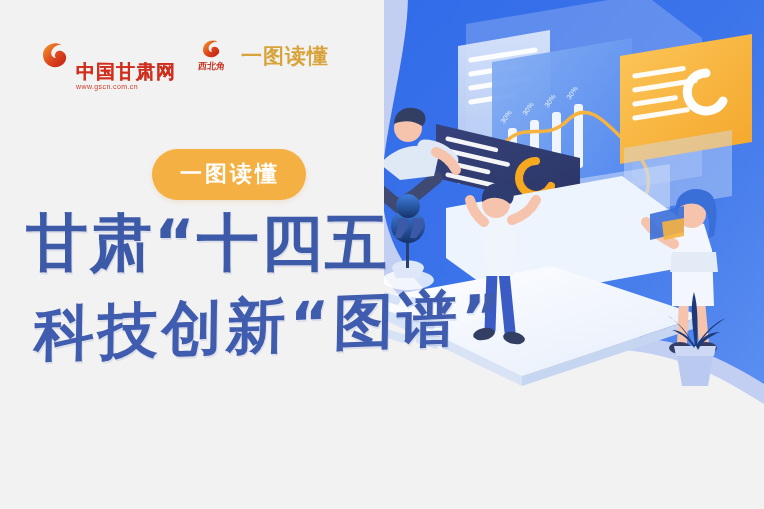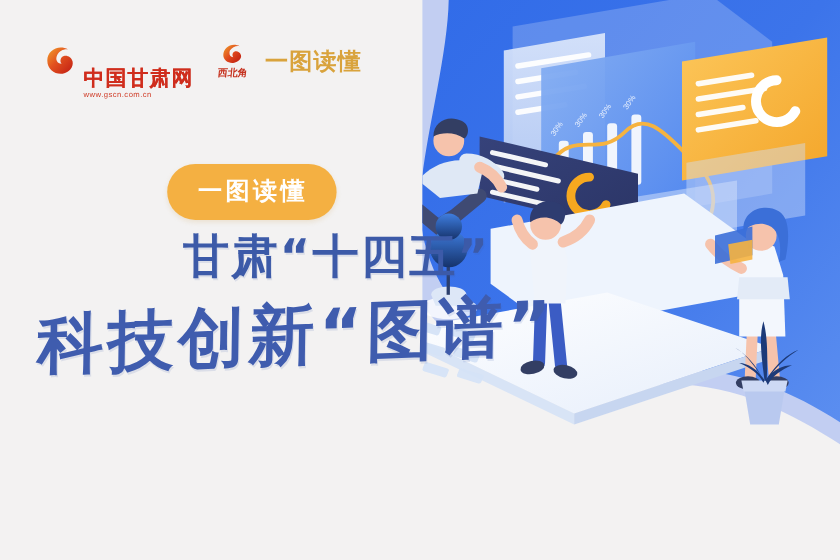--- a/index.html
+++ b/index.html
@@ -78,27 +78,26 @@
     margin-top:12px;
   }
 
   
   .headline{
     position:absolute;left:26px;top:212px;
     width:560px;
   }
   .hl-line1{
     font-family:"DejaVu Sans","Liberation Sans",sans-serif;
-    font-size:42px;font-weight:bold;
+    font-size:62px;font-weight:bold;
     color:#3c5aa8;
     letter-spacing:2px;
     line-height:1;
     white-space:nowrap;
     text-shadow:1px 2px 0 rgba(60,90,168,.13);
-    text-align:center;
   }
   .hl-line2{
     font-family:"DejaVu Sans","Liberation Sans",sans-serif;
     font-size:60px;font-weight:bold;
     color:#3f5cae;
     letter-spacing:4px;
     line-height:1;
     margin-top:30px;
     margin-left:8px;
     white-space:nowrap;

